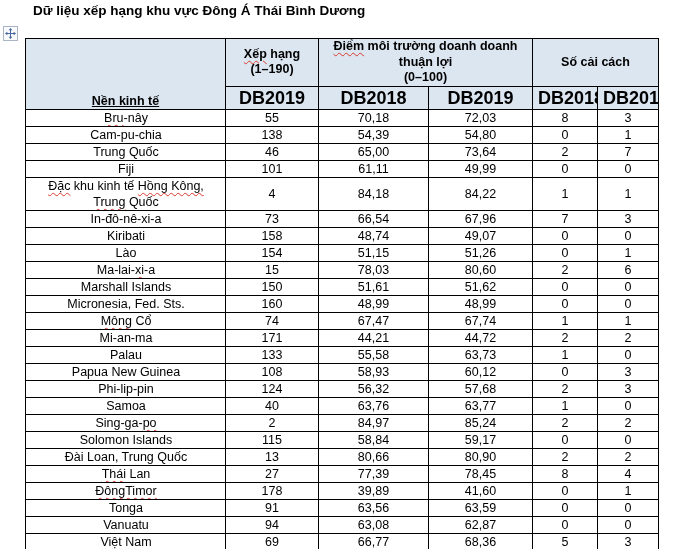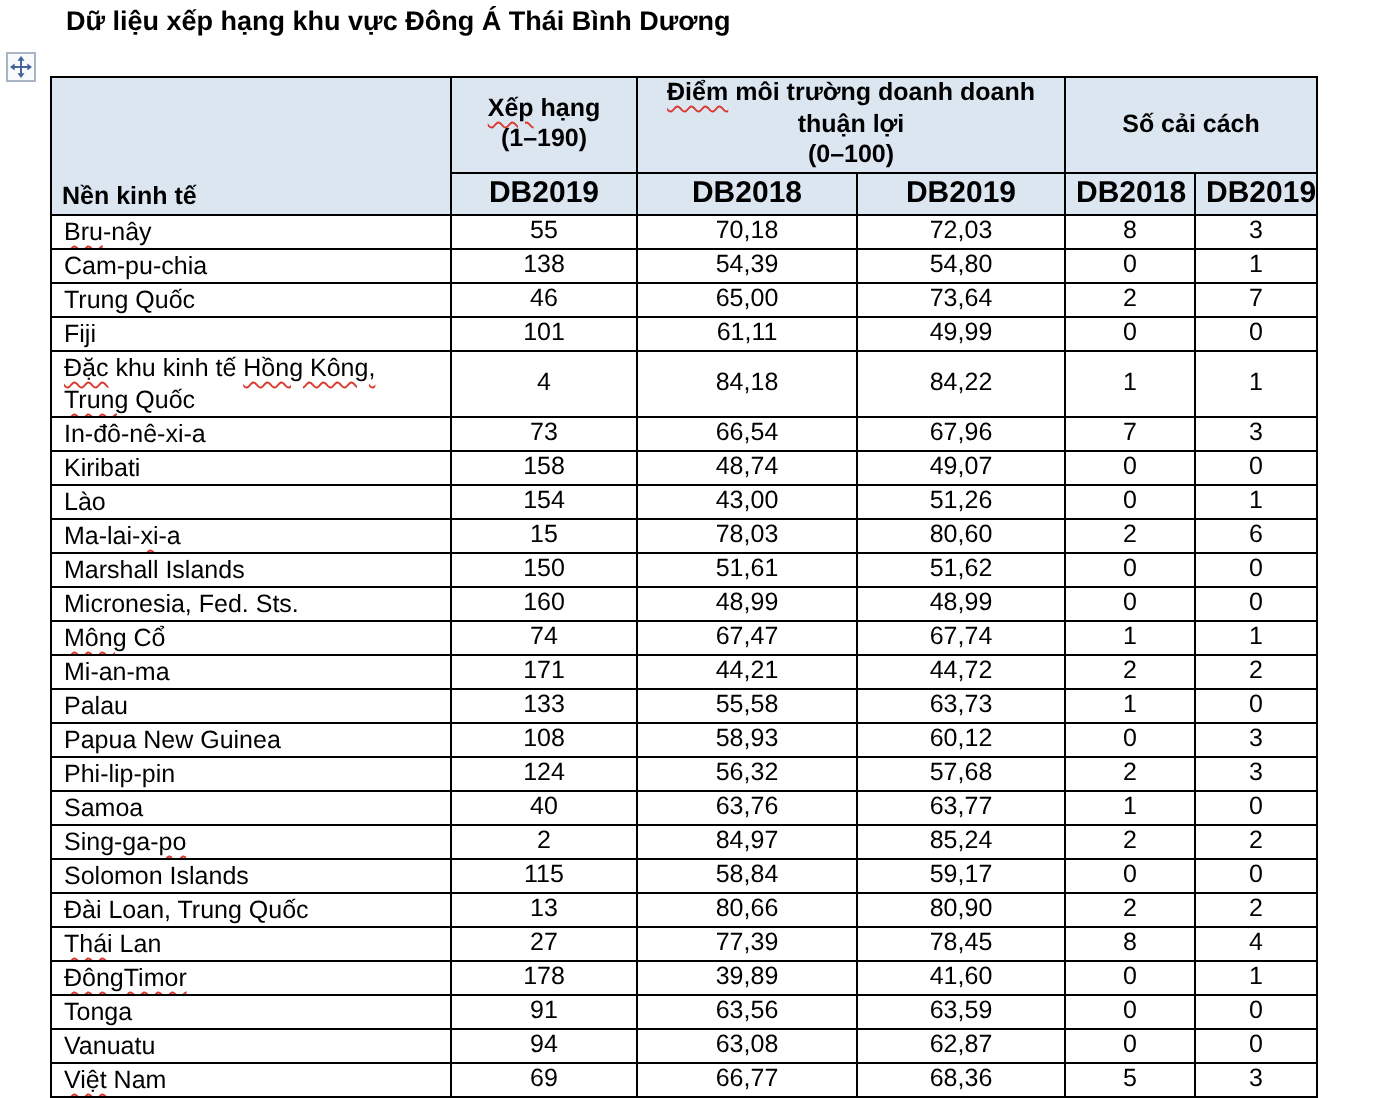--- a/index.html
+++ b/index.html
@@ -60,31 +60,32 @@
     box-sizing: border-box;
   }
   thead th {
     background: #dce6f1;
     font-weight: bold;
     text-align: center;
     vertical-align: middle;
     line-height: 1.25;
   }
   th.economy-hdr {
-    text-align: left;
+    text-align: center;
     vertical-align: bottom;
     padding-bottom: 3px;
     padding-left: 6px;
+    text-decoration: underline;
   }
   tr.hdr-main th { height: 44px; }
-  tr.hdr-sub th { height: 21px; font-size: 15px; }
+  tr.hdr-sub th { height: 21px; font-size: 18px; }
 
   tbody td { height: 15px; line-height: 15px; white-space: nowrap; }
   tbody td.name {
-    text-align: left;
+    text-align: center;
     padding-left: 6px;
     white-space: normal;
     line-height: 16px;
   }
   tbody td.num { text-align: center; }
 
   .sq {
     text-decoration: underline;
     text-decoration-style: wavy;
     text-decoration-color: #d83a2e;
@@ -192,21 +193,21 @@
             <td class="name"><span>Kiribati</span></td>
             <td class="num">158</td>
             <td class="num">48,74</td>
             <td class="num">49,07</td>
             <td class="num">0</td>
             <td class="num">0</td>
           </tr>
           <tr>
             <td class="name"><span>Lào</span></td>
             <td class="num">154</td>
-            <td class="num">43,00</td>
+            <td class="num">51,15</td>
             <td class="num">51,26</td>
             <td class="num">0</td>
             <td class="num">1</td>
           </tr>
           <tr>
             <td class="name"><span>Ma-lai-</span><span class="sq">xi</span><span>-a</span></td>
             <td class="num">15</td>
             <td class="num">78,03</td>
             <td class="num">80,60</td>
             <td class="num">2</td>

